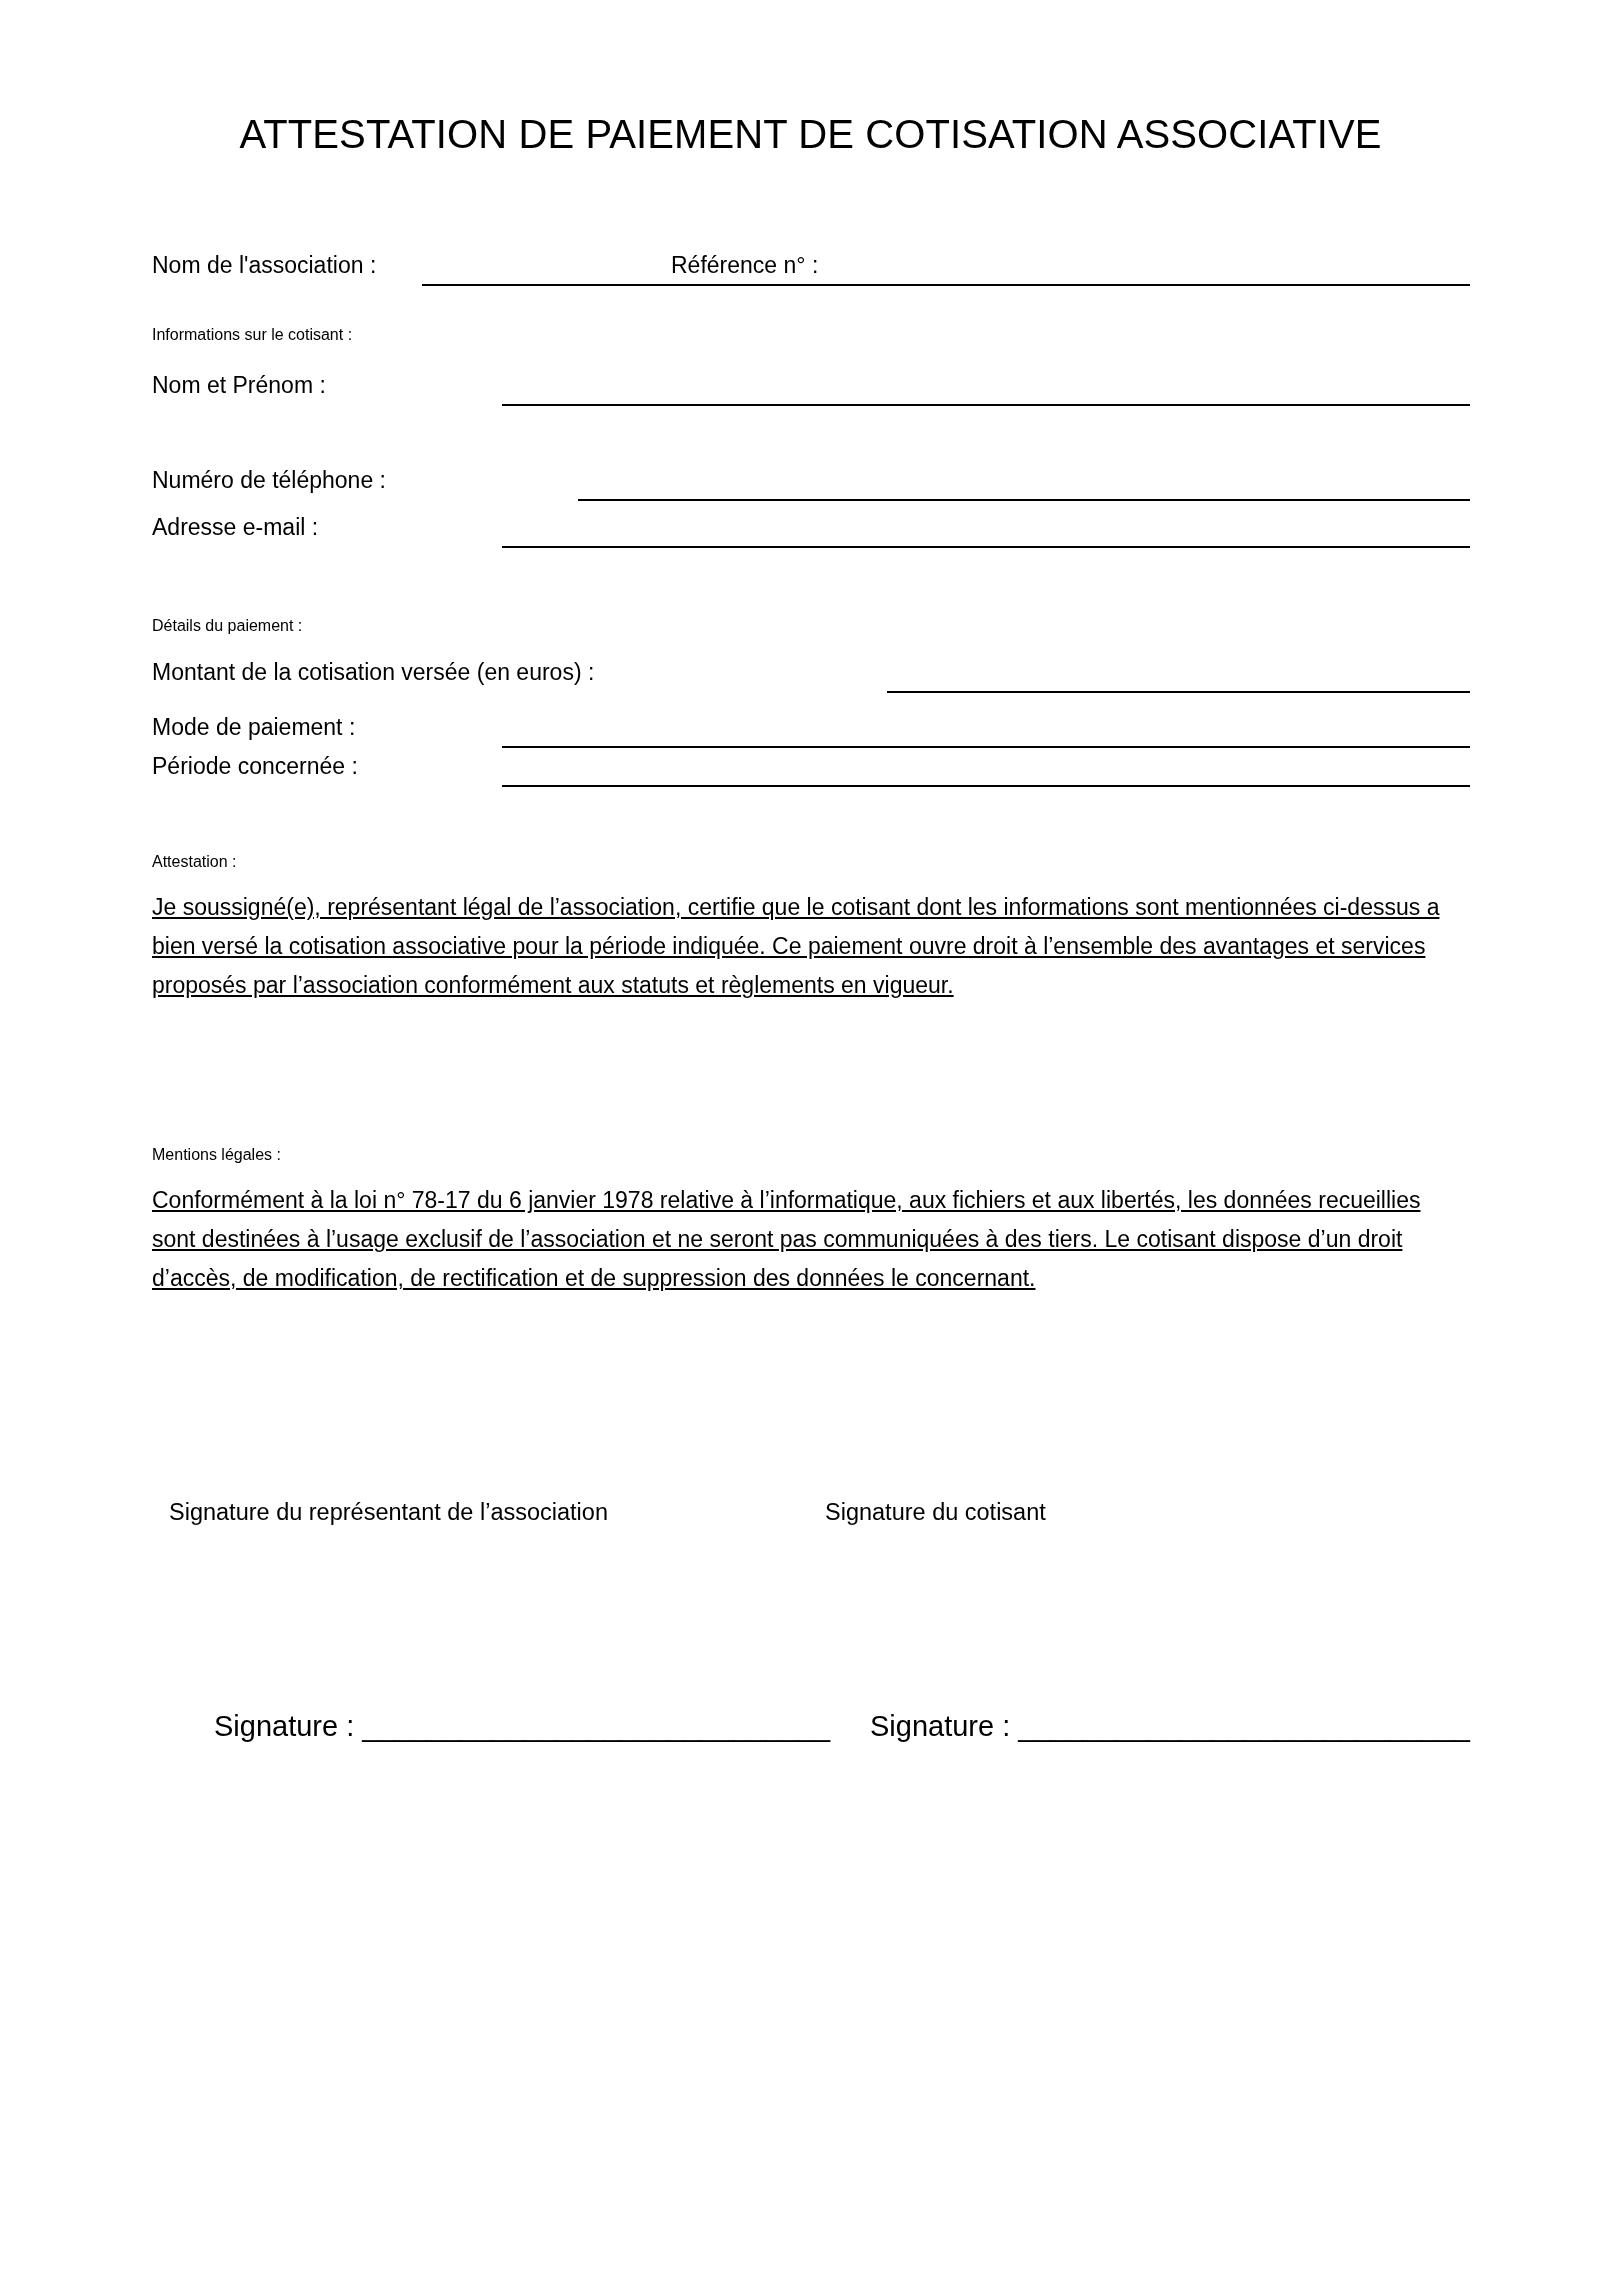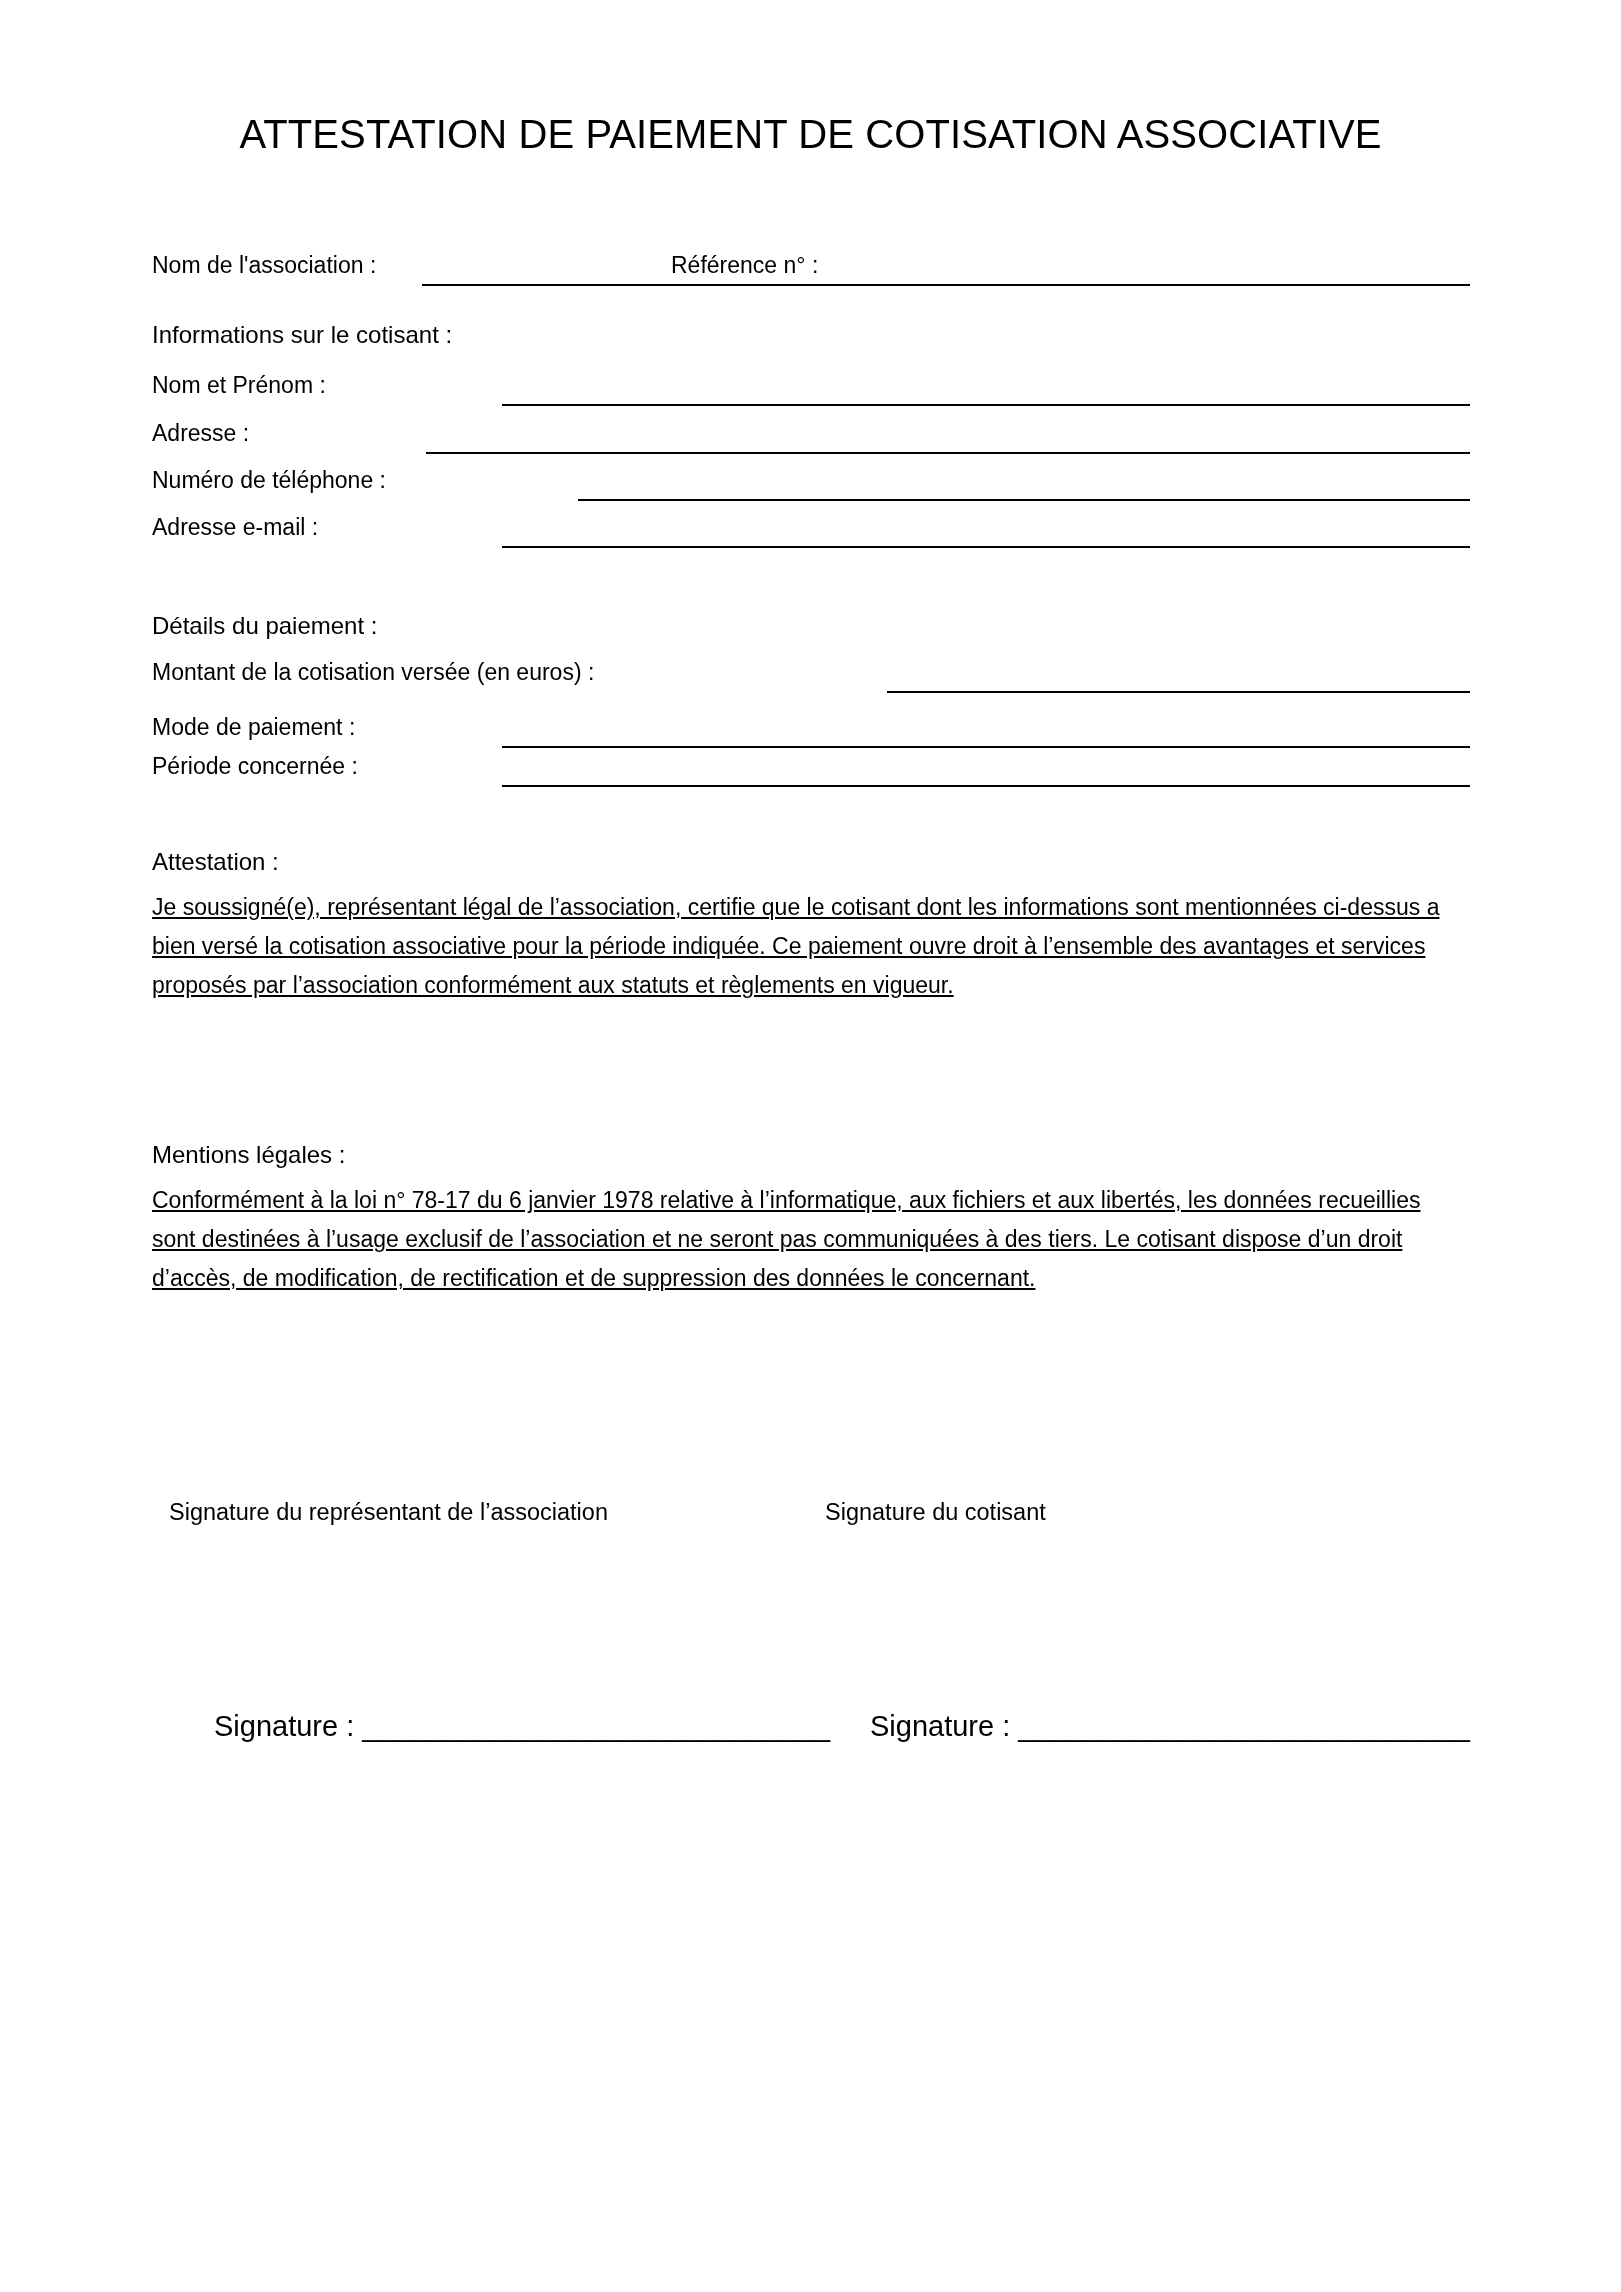--- a/index.html
+++ b/index.html
@@ -59,21 +59,21 @@
   .rule {
     position: absolute;
     height: 0;
     border-bottom: 2.9px solid #000000;
   }
 
   
   .section-line {
     position: absolute;
     left: 152px;
-    font-size: 24px;
+    font-size: 16px;
     line-height: 29px;
     white-space: nowrap;
     text-align: right;
   }
 
   
   .para {
     position: absolute;
     left: 152px;
     width: 1318px;
@@ -111,24 +111,20 @@
     <span class="rule" style="left:270px; right:151px; top:33px;"></span>
   </div>
 
   <div class="section-line" style="top:320px;">Informations sur le cotisant :</div>
 
   <div class="field-row" style="top:371px;">
     <span class="field-label">Nom et Prénom :</span>
     <span class="rule" style="left:350px; right:151px; top:33px;"></span>
   </div>
 
-  <div class="field-row" style="top:419px;">
-    <span class="field-label">Adresse :</span>
-    <span class="rule" style="left:274px; right:151px; top:33px;"></span>
-  </div>
 
   <div class="field-row" style="top:466px;">
     <span class="field-label">Numéro de téléphone :</span>
     <span class="rule" style="left:426px; right:151px; top:33px;"></span>
   </div>
 
   <div class="field-row" style="top:513px;">
     <span class="field-label">Adresse e-mail :</span>
     <span class="rule" style="left:350px; right:151px; top:33px;"></span>
   </div>

